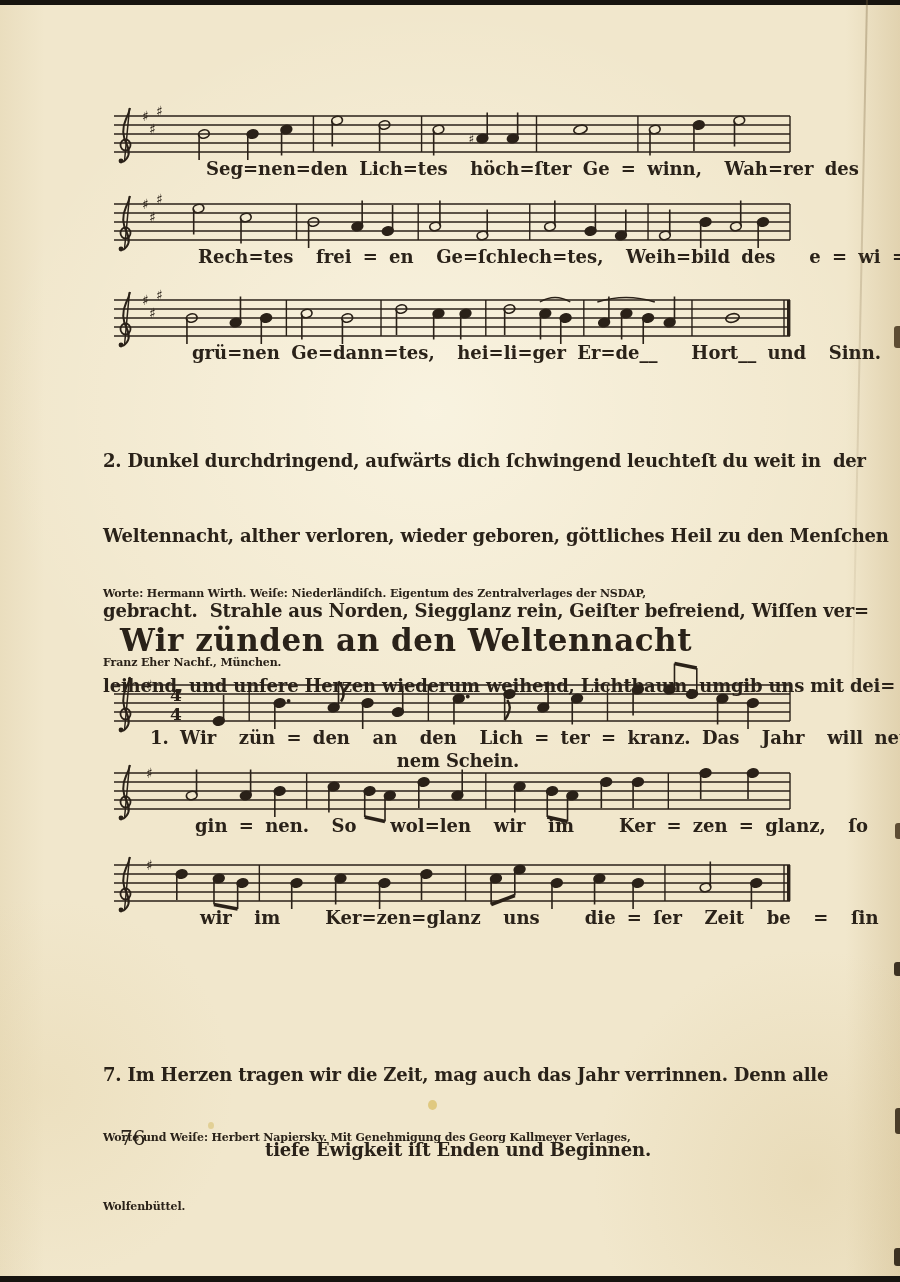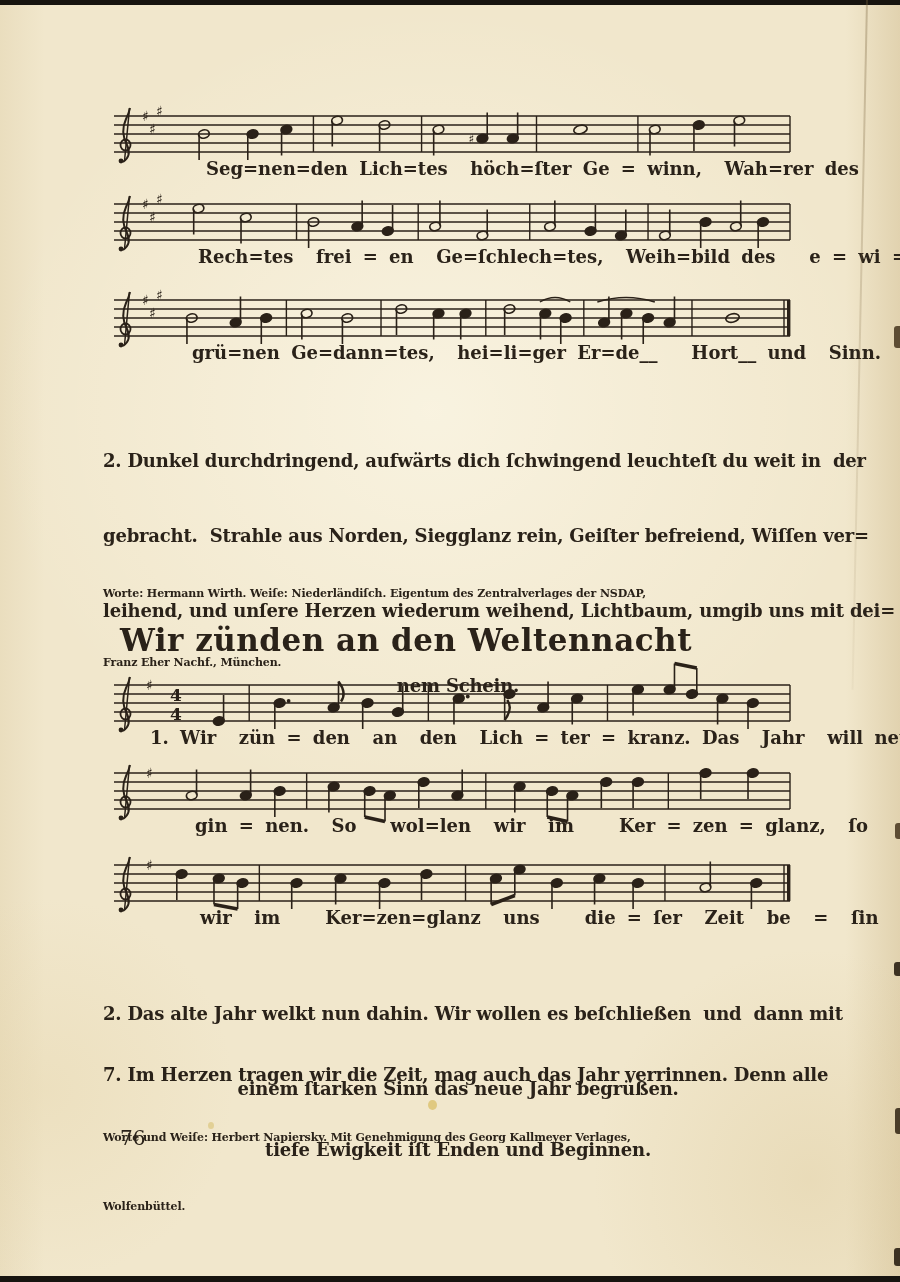--- a/index.html
+++ b/index.html
@@ -197,20 +197,21 @@
       <ellipse cx="557.6719999999999" cy="46.5" rx="5.4" ry="4.1" fill="#2a2118" stroke="#2a2118" stroke-width="1.7" transform="rotate(-14 557.6719999999999 46.5)"></ellipse>
       <line x1="562.4719999999999" y1="45.5" x2="562.4719999999999" y2="20.5" stroke="#2a2118" stroke-width="1.6"></line>
       <ellipse cx="620.5400000000001" cy="42" rx="6.8" ry="4.1" fill="none" stroke="#2a2118" stroke-width="1.7" transform="rotate(-14 620.5400000000001 42)"></ellipse>
       <path d="M 427.88 26 Q 443.09000000000003 17 458.3 26" fill="none" stroke="#2a2118" stroke-width="1.4"></path>
       <path d="M 485.34 26 Q 514.07 17 542.8000000000001 26" fill="none" stroke="#2a2118" stroke-width="1.4"></path>
     </svg>
   <div class="lyr l3">grü=nen Ge=dann=tes,  hei=li=ger Er=de__   Hort__ und  Sinn.</div>
 
   <div class="verse v1">
     <div>2. Dunkel durchdringend, aufwärts dich ſchwingend leuchteſt du weit in  der</div>
+    <div>Weltennacht, alther verloren, wieder geboren, göttliches Heil zu den Menſchen</div>
     <div>gebracht.  Strahle aus Norden, Siegglanz rein, Geiſter befreiend, Wiſſen ver=</div>
     <div>leihend, und unſere Herzen wiederum weihend, Lichtbaum, umgib uns mit dei=</div>
     <div>nem Schein.</div>
   </div>
 
   <div class="credit c1">
     <div>Worte: Hermann Wirth. Weiſe: Niederländiſch. Eigentum des Zentralverlages der NSDAP,</div>
     <div>Franz Eher Nachf., München.</div>
   </div>
 
@@ -361,24 +362,20 @@
       <line x1="521.1" y1="43" x2="521.1" y2="68" stroke="#2a2118" stroke-width="1.6"></line>
       <ellipse cx="593.5" cy="46.5" rx="5.4" ry="4.1" fill="none" stroke="#2a2118" stroke-width="1.7" transform="rotate(-14 593.5 46.5)"></ellipse>
       <line x1="598.3" y1="45.5" x2="598.3" y2="20.5" stroke="#2a2118" stroke-width="1.6"></line>
       <ellipse cx="644.1999999999999" cy="42" rx="5.4" ry="4.1" fill="#2a2118" stroke="#2a2118" stroke-width="1.7" transform="rotate(-14 644.1999999999999 42)"></ellipse>
       <line x1="639.4" y1="43" x2="639.4" y2="68" stroke="#2a2118" stroke-width="1.6"></line>
       <line x1="101.98" y1="63.5" x2="125.64" y2="68" stroke="#2a2118" stroke-width="3.6"></line>
       <line x1="379.13999999999993" y1="63.5" x2="402.79999999999995" y2="54.5" stroke="#2a2118" stroke-width="3.6"></line>
     </svg>
   <div class="lyr l6">wir  im    Ker=zen=glanz  uns    die = ſer  Zeit  be  =  ſin  =  nen.</div>
 
-  <div class="verse v2">
-    <div>2. Das alte Jahr welkt nun dahin. Wir wollen es beſchließen  und  dann mit</div>
-    <div>einem ſtarken Sinn das neue Jahr begrüßen.</div>
-  </div>
   <div class="verse v3">
     <div>7. Im Herzen tragen wir die Zeit, mag auch das Jahr verrinnen. Denn alle</div>
     <div>tiefe Ewigkeit iſt Enden und Beginnen.</div>
   </div>
 
   <div class="credit c2">
     <div>Worte und Weiſe: Herbert Napiersky. Mit Genehmigung des Georg Kallmeyer Verlages,</div>
     <div>Wolfenbüttel.</div>
   </div>
 

